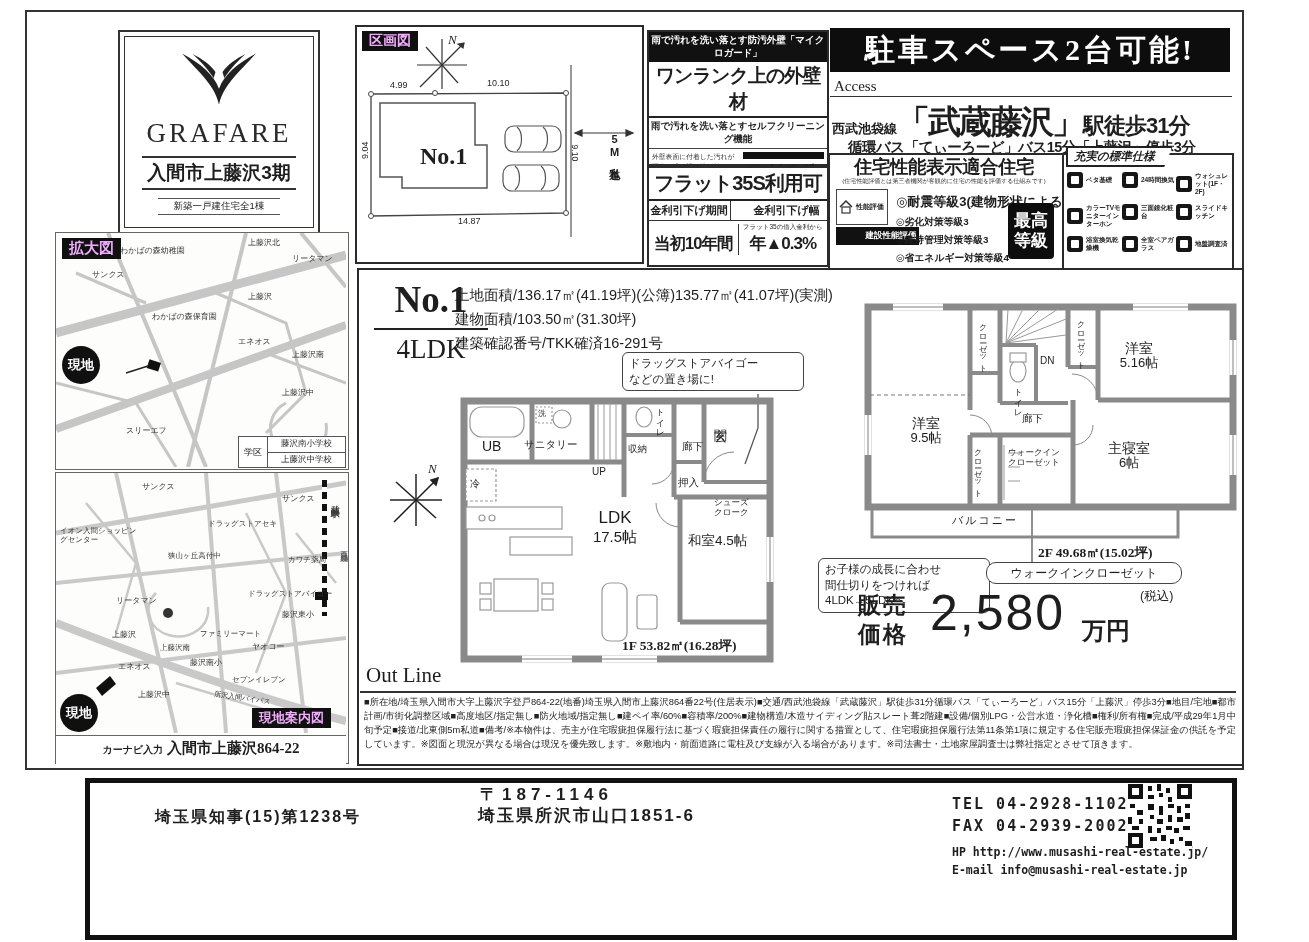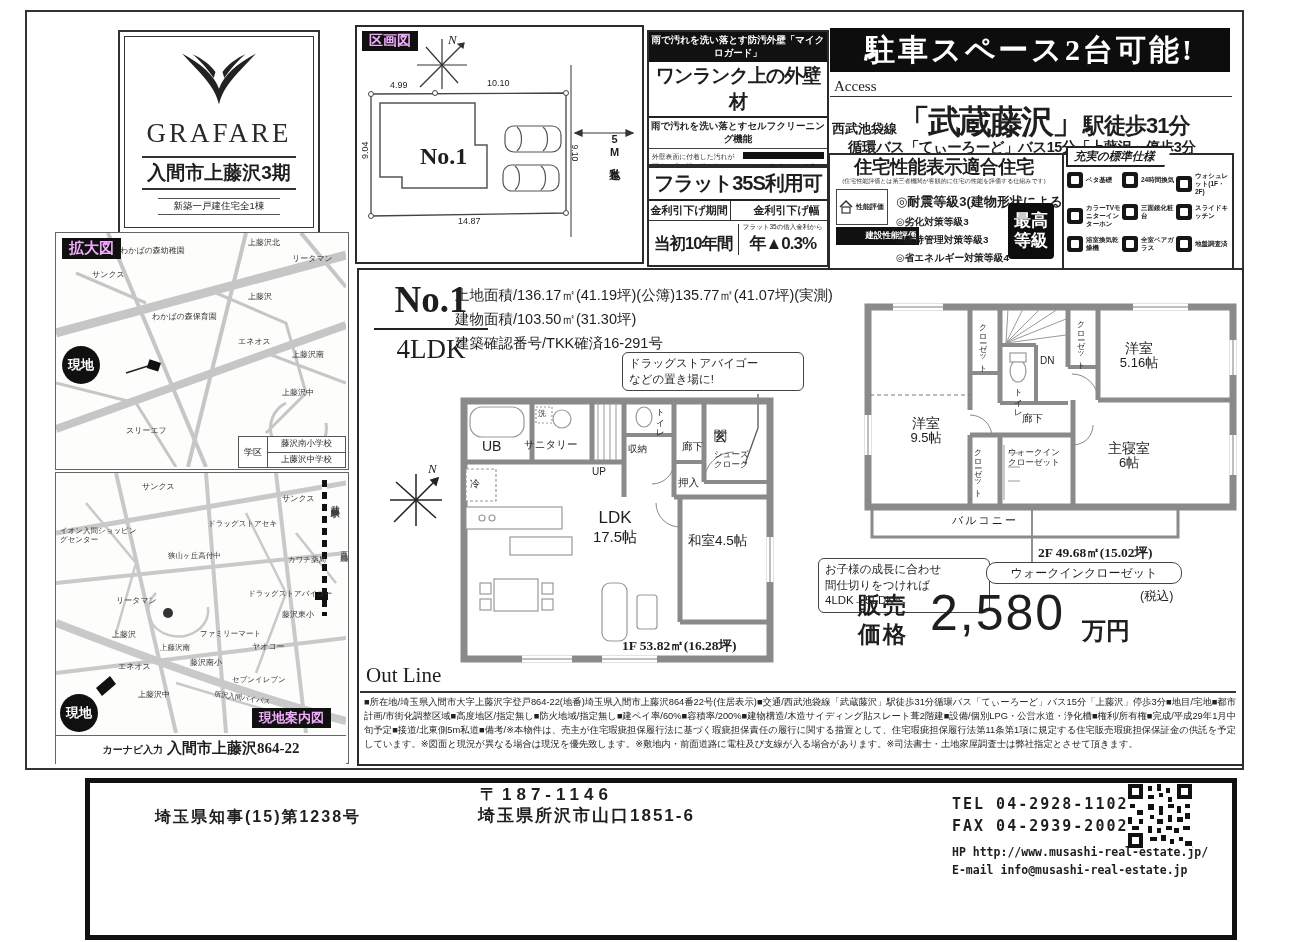--- a/index.html
+++ b/index.html
@@ -391,21 +391,21 @@
 
   <div class="lbl" style="left:482px;top:438px;font-size:14px;">UB</div>
   <div class="lbl" style="left:524px;top:438px;font-size:10.5px;">サニタリー</div>
   <div class="lbl" style="left:538px;top:409px;font-size:8px;">洗</div>
   <div class="lbl" style="left:592px;top:466px;font-size:10px;">UP</div>
   <div class="lbl" style="left:628px;top:444px;font-size:9.5px;">収納</div>
   <div class="lbl vtext" style="left:655px;top:402px;font-size:8.5px;">トイレ</div>
   <div class="lbl" style="left:682px;top:440px;font-size:10.5px;">廊下</div>
   <div class="lbl vtext" style="left:712px;top:418px;font-size:13px;">玄関</div>
   <div class="lbl" style="left:678px;top:476px;font-size:10.5px;">押入</div>
-  <div class="lbl" style="left:714px;top:450px;font-size:8.5px;text-align:left;">
+  <div class="lbl" style="left:714px;top:498px;font-size:8.5px;text-align:left;">
     <div>シューズ</div>
     <div>クローク</div>
   </div>
   <div class="lbl" style="left:470px;top:478px;font-size:10px;">冷</div>
   <div class="lbl ctr" style="left:580px;top:508px;width:70px;">
     <div style="font-size:17px;">LDK</div>
     <div style="font-size:15px;">17.5帖</div>
   </div>
   <div class="lbl" style="left:688px;top:533px;font-size:13.5px;">和室4.5帖</div>
   <div class="lbl serif" style="left:622px;top:638px;font-size:13.5px;font-weight:bold;">1F 53.82㎡(16.28坪)</div>

